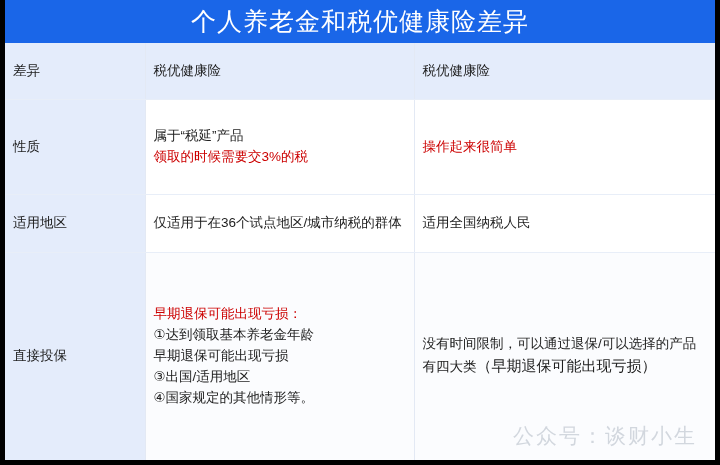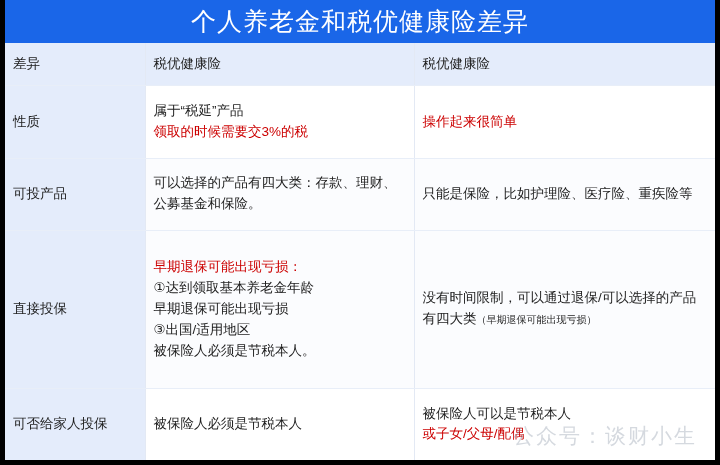--- a/index.html
+++ b/index.html
@@ -72,21 +72,21 @@
     font-size: 14.5px;
     color: #1d1d1d;
     border-bottom: 1px solid #d5e0f4;
   }
   td.hdr.label { background: #e4ecfb; }
   td.body { background: #ffffff; }
   tr.alt td.body { background: #fbfcfe; }
 
   .red { color: #cc0000; }
   .ln { display: block; }
-  .small { font-size: 10px; font-family: Liberation Serif, serif; }
+  .small { font-size: 15px; font-family: Liberation Serif, serif; }
 
   .watermark {
     position: absolute;
     right: 18px;
     bottom: 10px;
     font-size: 21px;
     color: rgba(150,160,175,0.40);
     letter-spacing: 2px;
     white-space: nowrap;
     pointer-events: none;
@@ -119,48 +119,38 @@
       <tr>
             <td class="label">性质</td>
             <td class="body">
               <span class="ln">属于“税延”产品</span>
               <span class="ln red">领取的时候需要交3%的税</span>
             </td>
             <td class="body">
               <span class="ln red">操作起来很简单</span>
             </td>
           </tr>
-          <tr class="alt">
-            <td class="label">可投产品</td>
+          <tr>
+            <td class="label">适用地区</td>
             <td class="body">
-              <span class="ln">可以选择的产品有四大类：存款、理财、公募基金和保险。</span>
+              <span class="ln">仅适用于在36个试点地区/城市纳税的群体</span>
             </td>
             <td class="body">
-              <span class="ln">只能是保险，比如护理险、医疗险、重疾险等</span>
+              <span class="ln">适用全国纳税人民</span>
             </td>
           </tr>
           <tr class="alt">
             <td class="label">直接投保</td>
             <td class="body">
               <span class="ln red">早期退保可能出现亏损：</span>
               <span class="ln">①达到领取基本养老金年龄</span>
               <span class="ln">早期退保可能出现亏损</span>
               <span class="ln">③出国/适用地区</span>
-              <span class="ln">被保险人必须是节税本人。</span>
+              <span class="ln">④国家规定的其他情形等。</span>
             </td>
             <td class="body"><span class="">没有时间限制，可以通过退保/可以选择的产品有四大类</span><span class=" small">（早期退保可能出现亏损）</span></td>
-          </tr>
-          <tr>
-            <td class="label">可否给家人投保</td>
-            <td class="body">
-              <span class="ln">被保险人必须是节税本人</span>
-            </td>
-            <td class="body">
-              <span class="ln">被保险人可以是节税本人</span>
-              <span class="ln red">或子女/父母/配偶</span>
-            </td>
           </tr>
         </tbody>
     </table>
     <div class="watermark">公众号：谈财小生</div>
   </div>
 
 </div>
 
 </body></html>

